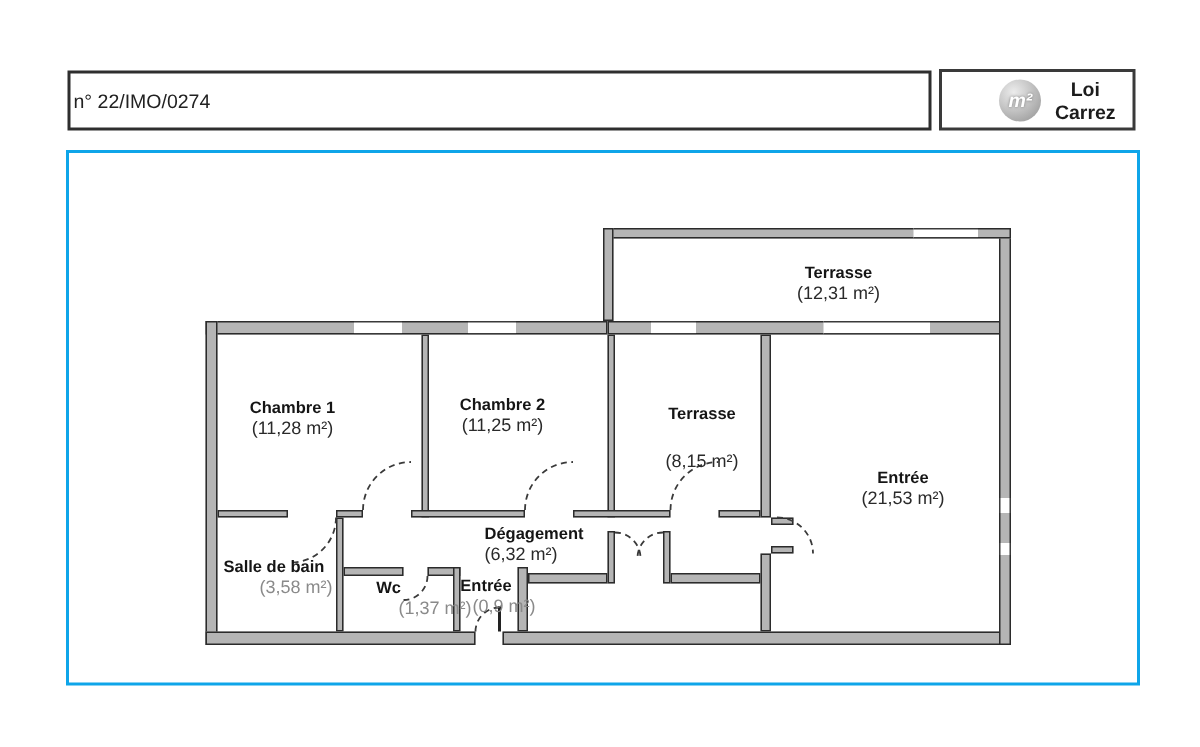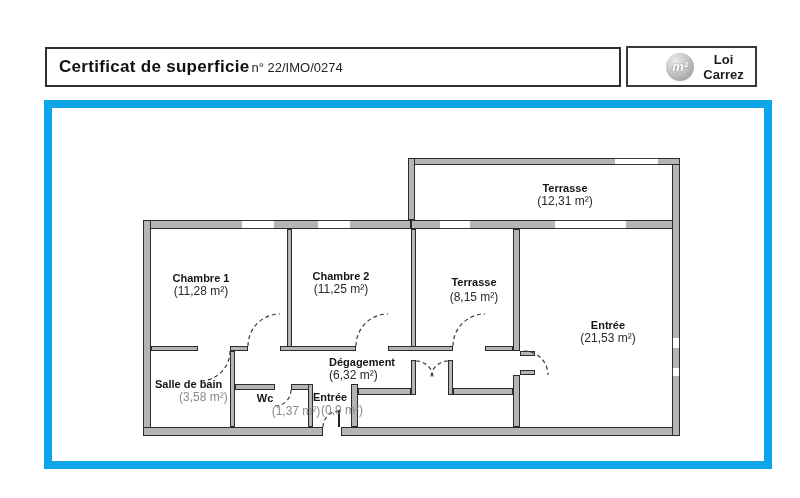--- a/index.html
+++ b/index.html
@@ -17,42 +17,41 @@
             display:flex;align-items:center;justify-content:center;gap:9px;padding-left:27px;}
   .m2-circle{width:28px;height:28px;border-radius:50%;
              background:radial-gradient(circle at 35% 30%,#ececec 0%,#c9c9c9 40%,#8f8f8f 100%);
              display:flex;align-items:center;justify-content:center;
              font-size:13px;font-weight:bold;font-style:italic;color:#fff;
              text-shadow:0 0 2px #777;}
   .logo-text{font-size:13px;font-weight:bold;color:#1c1c1c;line-height:15px;text-align:center;}
 
   
   .plan-frame{position:absolute;left:44px;top:100px;width:712px;height:353px;
-              border:8px solid #0ea5e9;background:#fff;box-sizing:content-box;}
+              border:2px solid #0ea5e9;background:#fff;box-sizing:content-box;}
   .plan-inner{position:absolute;left:0;top:0;width:712px;height:353px;}
 
   .w{position:absolute;background:#b5b5b5;border:1px solid #2b2b2b;box-sizing:border-box;}
   .win-h{position:absolute;background:#fff;border-top:1px solid #3a3a3a;border-bottom:1px solid #3a3a3a;box-sizing:border-box;}
   .win-v{position:absolute;background:#fff;border-left:1px solid #3a3a3a;border-right:1px solid #3a3a3a;box-sizing:border-box;}
 
   .room-label{position:absolute;text-align:center;transform:translateX(-50%);white-space:nowrap;}
   .room-label.left{transform:none;text-align:left;}
   .rname{font-size:11px;font-weight:bold;color:#151515;line-height:13px;}
   .rarea{font-size:12px;color:#2a2a2a;line-height:13px;}
   .rarea.muted{color:#8a8a8a;margin-left:24px;}
-  .gap{margin-top:2px;}
+  .gap{margin-top:18px;}
   svg.doors{position:absolute;left:0;top:0;pointer-events:none;}
 </style>
 </head>
 <body>
 
 <div class="page">
 
   <div class="header-box">
-    <span class="doc-title">Certificat de superficie</span>
     <span class="doc-number">n° 22/IMO/0274</span>
   </div>
 
   <div class="logo-box">
     <div class="m2-circle">
       <span>m²</span>
     </div>
     <div class="logo-text">
       <div>Loi</div>
       <div>Carrez</div>

